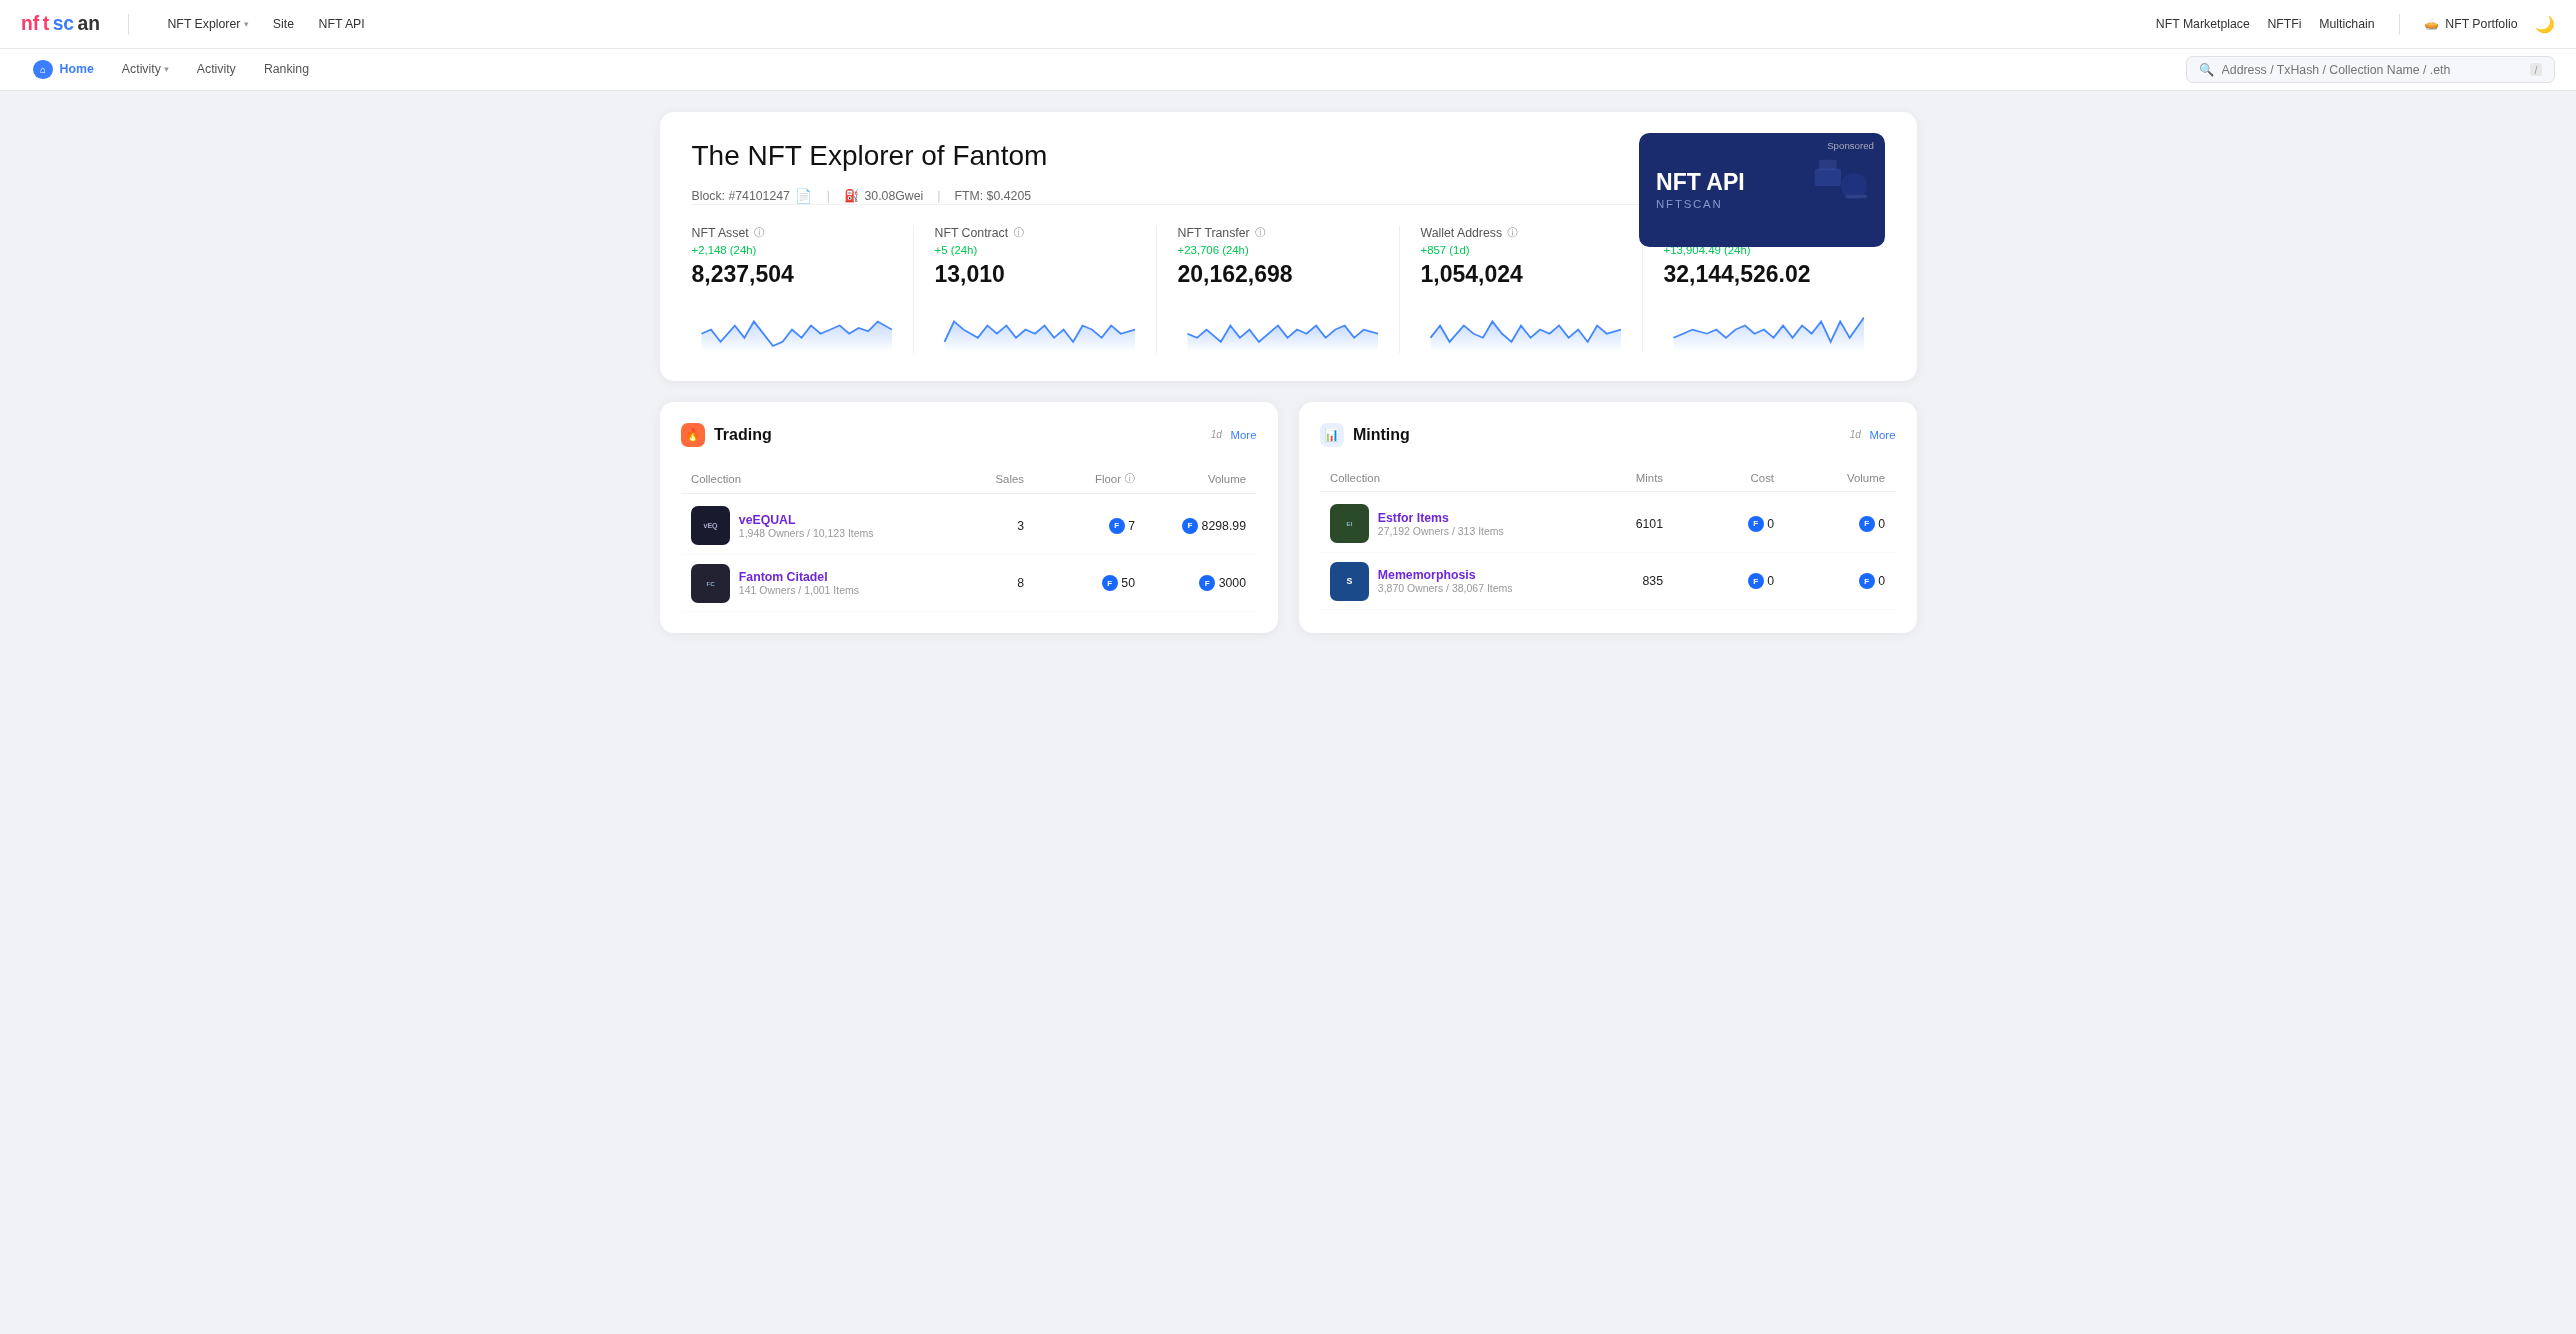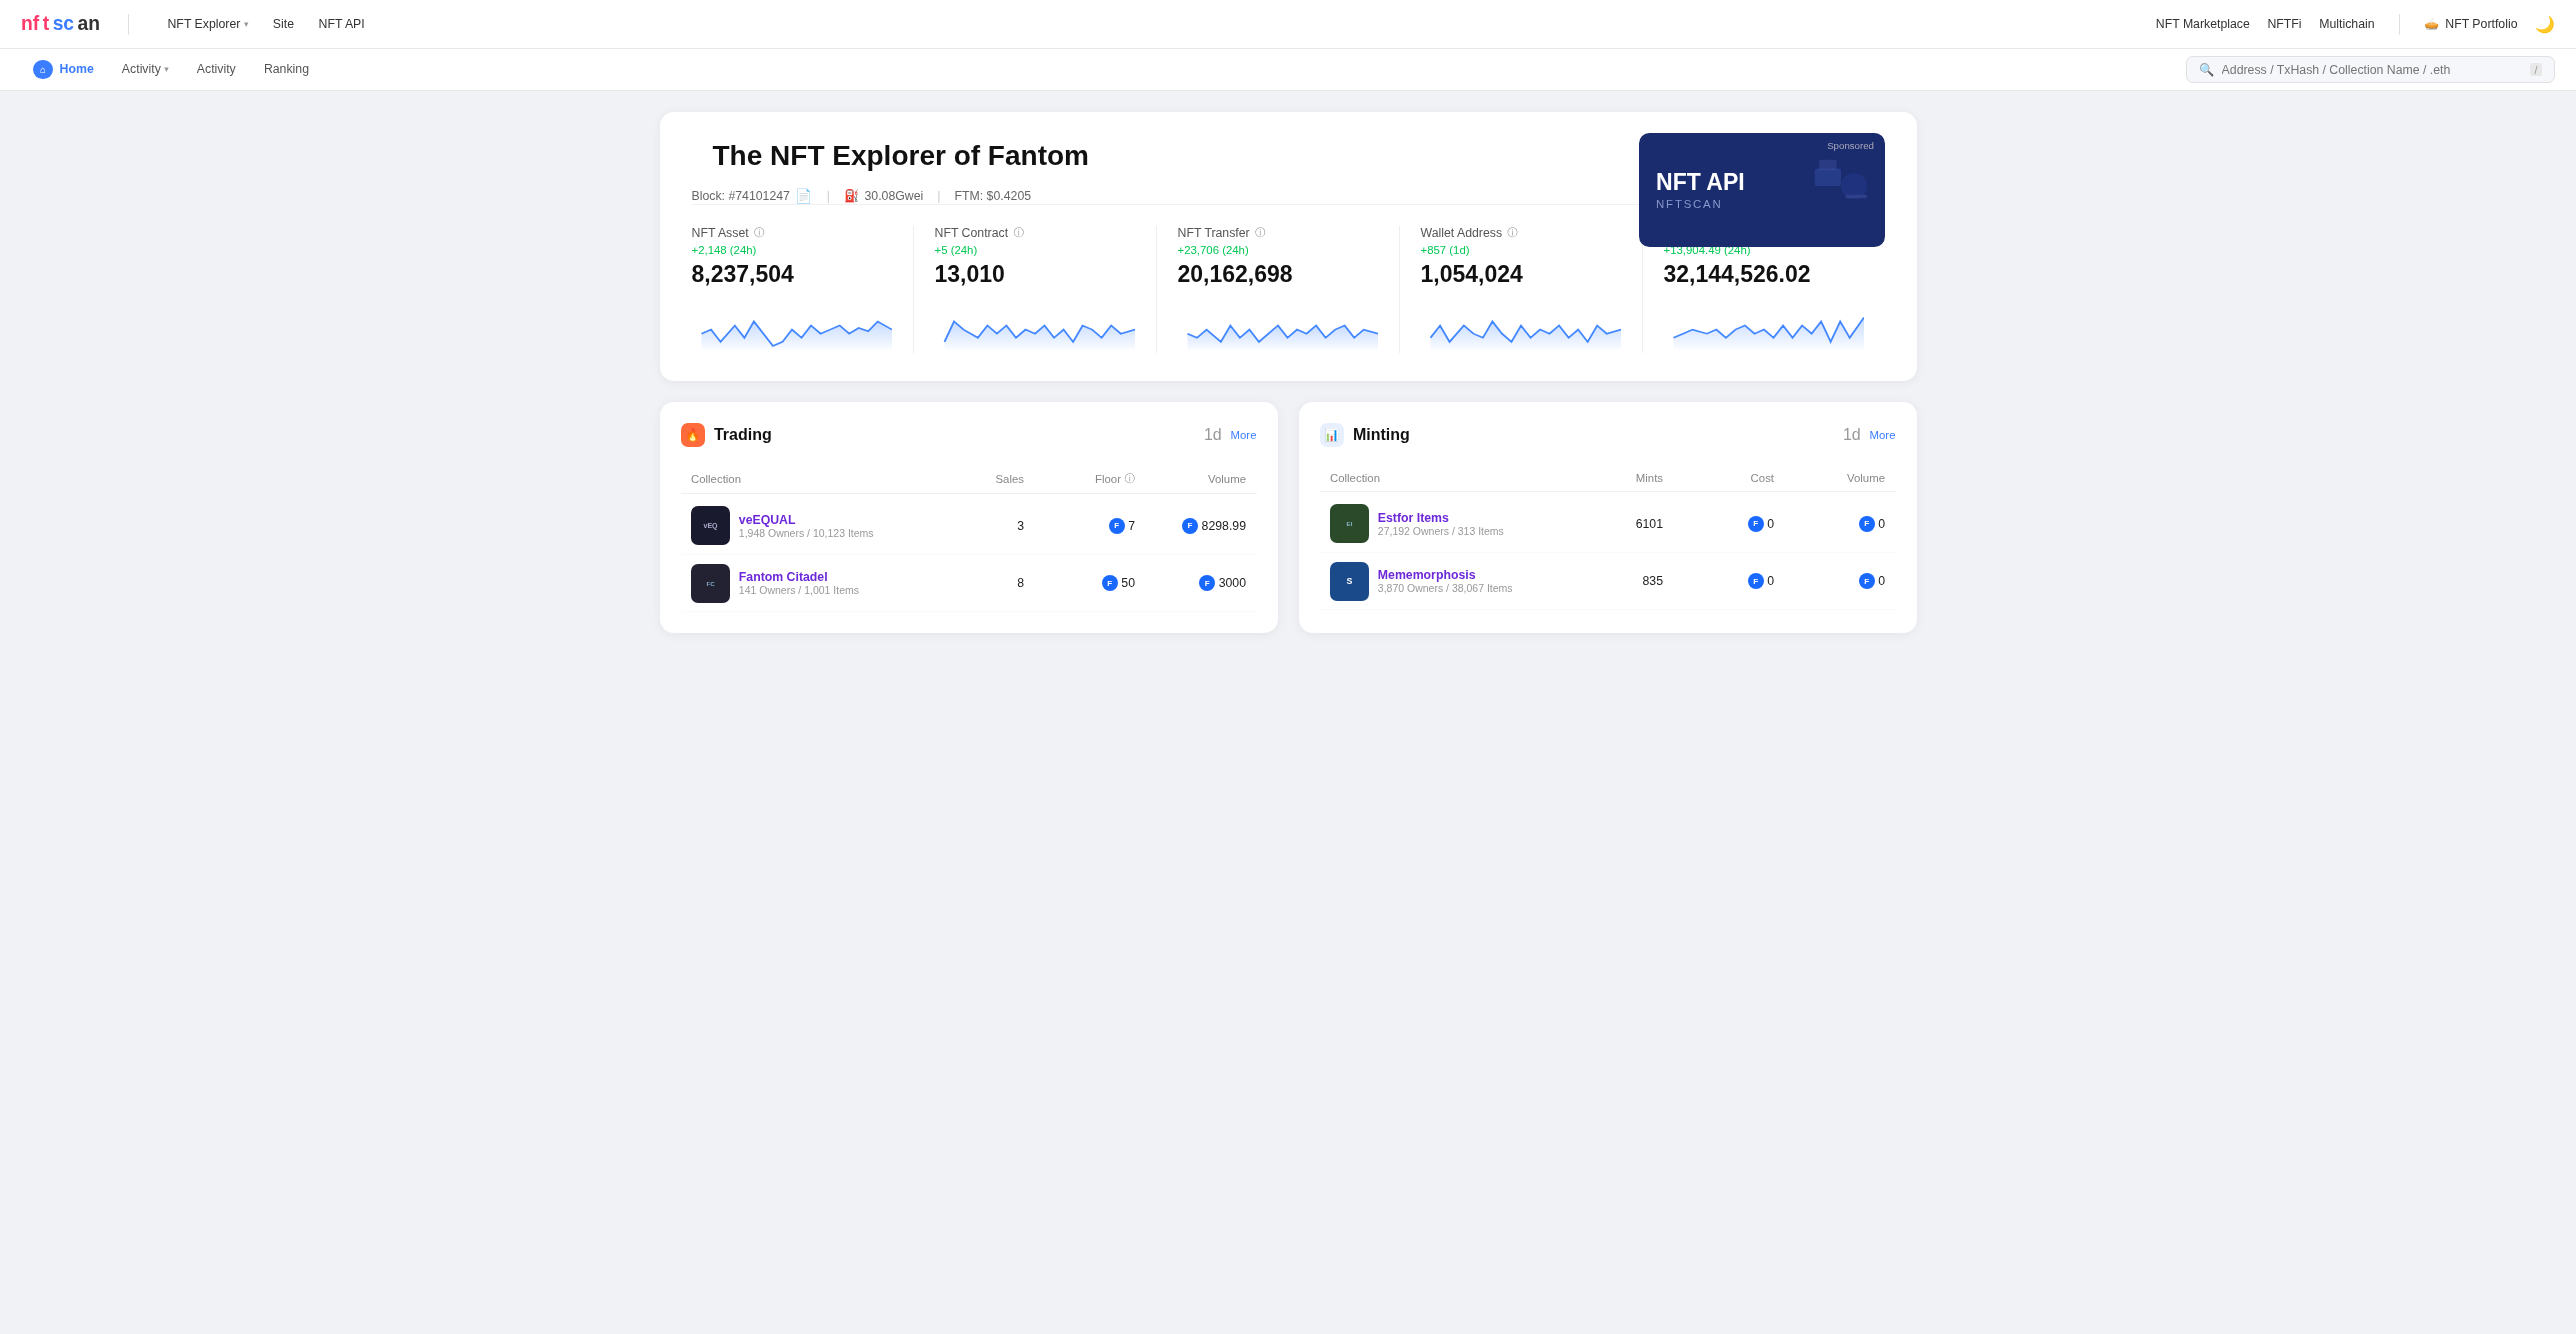--- a/index.html
+++ b/index.html
@@ -24,21 +24,21 @@
     .home-icon { width: 19.3px; height: 19.3px; background: #3b7dff; border-radius: 50%; display: flex; align-items: center; justify-content: center; color: white; font-size: 9.7px; margin-right: 3.5px; }
     .search-bar { display: flex; align-items: center; background: #f5f7fa; border: 0.9px solid #e0e0e0; border-radius: 7px; padding: 5.3px 12.3px; width: 369px; gap: 7px; }
     .search-bar input { border: none; background: transparent; outline: none; font-size: 12.3px; color: #666; width: 100%; }
     .search-slash { color: #999; font-size: 10.5px; background: #e8e8e8; padding: 0.9px 4.4px; border-radius: 2.6px; }
 
     
     .main { padding: 21px; max-width: 1299px; margin: 0 auto; }
 
     
     .hero-card { background: #fff; border-radius: 14px; padding: 28px 32px; margin-bottom: 21px; position: relative; box-shadow: 0 1.8px 10.5px rgba(0,0,0,0.06); }
-    .hero-title { font-size: 28px; font-weight: 700; color: #111; margin-bottom: 16px; margin-left: 21px; }
+    .hero-title { font-size: 28px; font-weight: 400; color: #111; margin-bottom: 16px; }
     .hero-meta { display: flex; align-items: center; gap: 14px; color: #666; font-size: 12.3px; }
     .hero-meta-item { display: flex; align-items: center; gap: 5.3px; }
     .meta-sep { color: #ccc; }
     .sponsored-banner { position: absolute; top: 21px; right: 32px; background: #1a2b6e; border-radius: 10.5px; width: 246px; height: 114px; display: flex; flex-direction: column; overflow: hidden; }
     .sponsored-label { font-size: 9.7px; color: #aab; position: absolute; top: 7px; right: 10.5px; }
     .banner-content { padding: 17.6px; color: white; display: flex; flex-direction: column; justify-content: center; height: 100%; }
     .banner-title { font-size: 23px; font-weight: 800; color: #fff; line-height: 1.1; }
     .banner-subtitle { font-size: 11.4px; color: #8899cc; margin-top: 3.5px; letter-spacing: 1.8px; }
 
     
@@ -54,21 +54,21 @@
 
     
     .bottom-row { display: flex; gap: 21px; }
     .table-card { flex: 1; background: #fff; border-radius: 14px; padding: 21px; box-shadow: 0 1.8px 10.5px rgba(0,0,0,0.06); overflow: hidden; }
     .card-header { display: flex; align-items: center; justify-content: space-between; margin-bottom: 17.6px; }
     .card-title { display: flex; align-items: center; gap: 8.8px; font-size: 16px; font-weight: 700; color: #111; }
     .card-title-icon { width: 24.6px; height: 24.6px; border-radius: 7px; display: flex; align-items: center; justify-content: center; font-size: 12.3px; }
     .fire-icon { background: #ff6b3b; color: white; }
     .chart-icon-bg { background: #e8f0ff; color: #3b7dff; }
     .card-controls { display: flex; align-items: center; gap: 8.8px; }
-    .period-label { font-size: 16px; color: #999; }
+    .period-label { font-size: 10px; color: #999; font-style: italic; }
     .more-link { font-size: 11.4px; color: #3b7dff; cursor: pointer; font-weight: 500; }
     .table-header { display: grid; padding: 7px 10.5px; border-bottom: 0.9px solid #f0f0f0; margin-bottom: 3.5px; }
     .trading-grid { grid-template-columns: 2fr 1fr 1fr 1fr; }
     .minting-grid { grid-template-columns: 2fr 1fr 1fr 1fr; }
     .th { font-size: 11.4px; color: #888; font-weight: 500; display: flex; align-items: center; gap: 3.5px; }
     .th:not(:first-child) { justify-content: flex-end; }
     .table-row { display: grid; padding: 8.8px 10.5px; border-bottom: 0.9px solid #fafafa; align-items: center; }
     .collection-cell { display: flex; align-items: center; gap: 8.8px; }
     .collection-img { width: 39px; height: 39px; border-radius: 7px; background: #333; overflow: hidden; display: flex; align-items: center; justify-content: center; color: white; font-size: 8.8px; font-weight: 700; }
     .collection-name { font-size: 12.3px; font-weight: 600; color: #6d28d9; cursor: pointer; }

